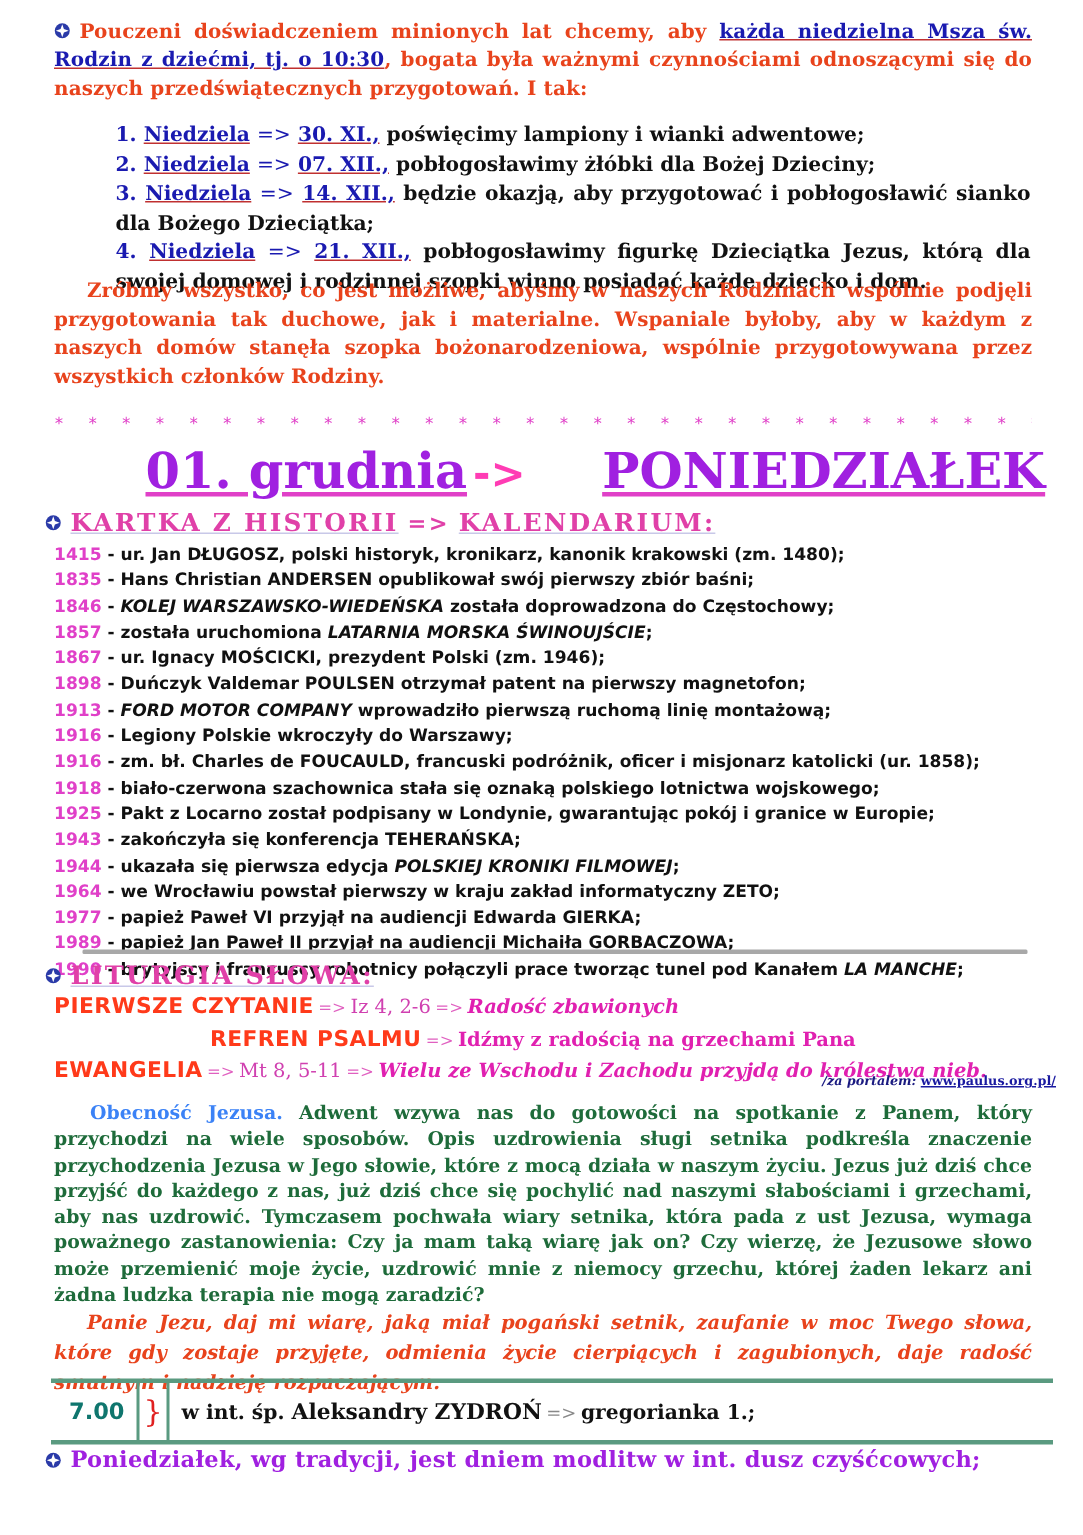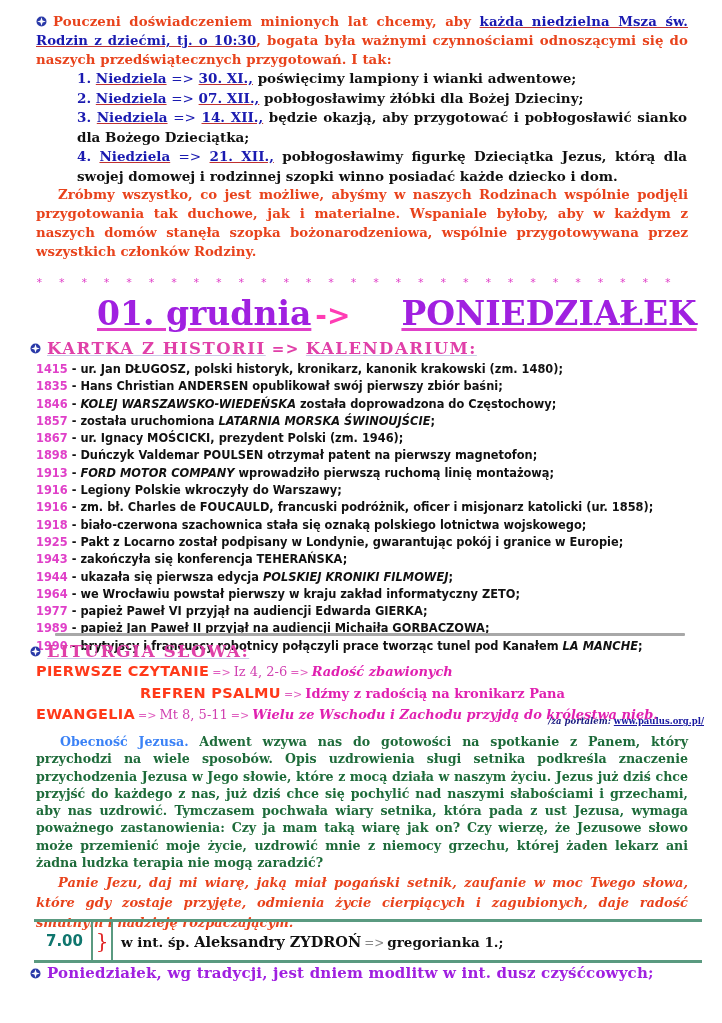--- a/index.html
+++ b/index.html
@@ -5,21 +5,21 @@
     html, body { margin: 0; padding: 0; background: #ffffff; }
     body { width: 722px; height: 1023px; position: relative; overflow: hidden; font-family: "DejaVu Serif", serif; }
     .page { position: absolute; left: 0; top: 0; width: 722px; }
 
     .bullet { display: inline-block; width: 11px; height: 11px; margin-right: 6px; vertical-align: middle; position: relative; top: -1px; }
     .bullet svg { display: block; }
 
     .intro { position: absolute; left: 36px; top: 12px; width: 652px; font-family: "DejaVu Serif", serif; font-weight: bold; font-size: 13.3px; line-height: 19px; color: #e8431c; text-align: justify; letter-spacing: 0.1px; }
     .intro .hl { color: #1a1ab0; text-decoration: underline; text-decoration-color: #c03030; }
 
-    .sundays { position: absolute; left: 77px; top: 69px; width: 610px; font-family: "DejaVu Serif", serif; font-size: 13.5px; line-height: 19.5px; color: #111; font-weight: bold; text-align: justify; }
+    .sundays { position: absolute; left: 77px; top: 81px; width: 610px; font-family: "DejaVu Serif", serif; font-size: 13.5px; line-height: 19.5px; color: #111; font-weight: bold; text-align: justify; }
     .sundays .num { color: #1a1ab0; }
     .sundays .lnk { color: #1a1ab0; text-decoration: underline; text-decoration-color: #c03030; }
     .sundays .arr { color: #1a1ab0; font-weight: normal; }
     .sundays .dt { color: #1a1ab0; text-decoration: underline; text-decoration-color: #c03030; }
 
     .exhort { position: absolute; left: 36px; top: 185px; width: 652px; font-family: "DejaVu Serif", serif; font-weight: bold; font-size: 13.3px; line-height: 19px; color: #e8431c; text-align: justify; text-indent: 22px; }
 
     .stars { position: absolute; left: 36px; top: 276px; width: 652px; font-family: "DejaVu Sans Mono", monospace; font-size: 11px; color: #e040c8; letter-spacing: 4.6px; white-space: nowrap; overflow: hidden; }
 
     .day-title { position: absolute; left: 50px; top: 294px; width: 650px; font-family: "DejaVu Serif", serif; font-weight: bold; font-size: 33px; line-height: 40px; color: #a020e0; white-space: nowrap; }
@@ -128,21 +128,21 @@
           <path d="M5.5 1.2 L6.6 4.4 L9.8 5.5 L6.6 6.6 L5.5 9.8 L4.4 6.6 L1.2 5.5 L4.4 4.4 Z" fill="#fff"></path>
         </svg>
     </span><span class="t">LITURGIA SŁOWA:</span>
   </div>
 
   <div class="lit-row" style="left:36px; top:663px;">
     <span class="lbl">PIERWSZE CZYTANIE</span><span class="ar">=&gt;</span><span class="ref">Iz 4, 2-6</span><span class="ar">=&gt;</span><span class="q">Radość zbawionych</span>
   </div>
 
   <div class="lit-row" style="left:140px; top:685px;">
-    <span class="lbl">REFREN PSALMU</span><span class="ar">=&gt;</span><span class="qb">Idźmy z radością na kronikarz Pana</span>
+    <span class="lbl">REFREN PSALMU</span><span class="ar">=&gt;</span><span class="qb">Idźmy z radością na grzechami Pana</span>
   </div>
 
   <div class="lit-row" style="left:36px; top:706px;">
     <span class="lbl">EWANGELIA</span><span class="ar">=&gt;</span><span class="ref">Mt 8, 5-11</span><span class="ar">=&gt;</span><span class="q">Wielu ze Wschodu i Zachodu przyjdą do królestwa nieb.</span>
   </div>
 
   <div class="source">
     <span>/za portalem: </span><a>www.paulus.org.pl/</a>
   </div>
 

